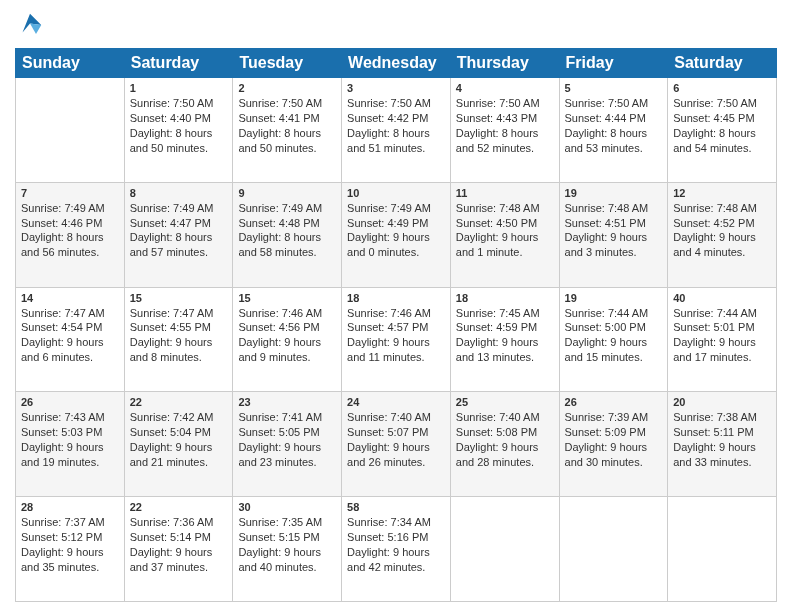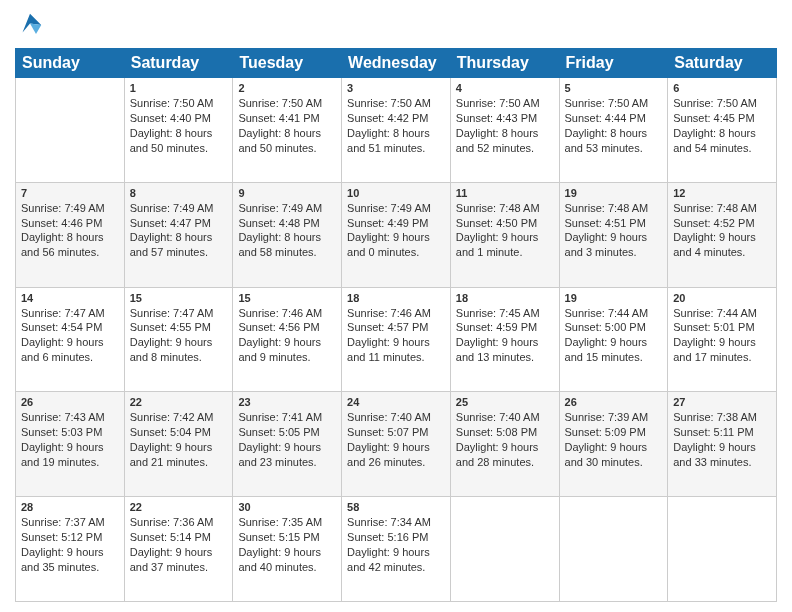--- a/index.html
+++ b/index.html
@@ -172,37 +172,37 @@
           <td><span class="day-num">15</span>
           <span class="cell-text">Sunrise: 7:47 AM<br>Sunset: 4:55 PM<br>Daylight: 9 hours and 8 minutes.</span></td>
           <td><span class="day-num">15</span>
           <span class="cell-text">Sunrise: 7:46 AM<br>Sunset: 4:56 PM<br>Daylight: 9 hours and 9 minutes.</span></td>
           <td><span class="day-num">18</span>
           <span class="cell-text">Sunrise: 7:46 AM<br>Sunset: 4:57 PM<br>Daylight: 9 hours and 11 minutes.</span></td>
           <td><span class="day-num">18</span>
           <span class="cell-text">Sunrise: 7:45 AM<br>Sunset: 4:59 PM<br>Daylight: 9 hours and 13 minutes.</span></td>
           <td><span class="day-num">19</span>
           <span class="cell-text">Sunrise: 7:44 AM<br>Sunset: 5:00 PM<br>Daylight: 9 hours and 15 minutes.</span></td>
-          <td><span class="day-num">20</span>
+          <td><span class="day-num">40</span>
           <span class="cell-text">Sunrise: 7:44 AM<br>Sunset: 5:01 PM<br>Daylight: 9 hours and 17 minutes.</span></td>
         </tr>
         <tr>
           <td><span class="day-num">26</span>
           <span class="cell-text">Sunrise: 7:43 AM<br>Sunset: 5:03 PM<br>Daylight: 9 hours and 19 minutes.</span></td>
           <td><span class="day-num">22</span>
           <span class="cell-text">Sunrise: 7:42 AM<br>Sunset: 5:04 PM<br>Daylight: 9 hours and 21 minutes.</span></td>
           <td><span class="day-num">23</span>
           <span class="cell-text">Sunrise: 7:41 AM<br>Sunset: 5:05 PM<br>Daylight: 9 hours and 23 minutes.</span></td>
           <td><span class="day-num">24</span>
           <span class="cell-text">Sunrise: 7:40 AM<br>Sunset: 5:07 PM<br>Daylight: 9 hours and 26 minutes.</span></td>
           <td><span class="day-num">25</span>
           <span class="cell-text">Sunrise: 7:40 AM<br>Sunset: 5:08 PM<br>Daylight: 9 hours and 28 minutes.</span></td>
           <td><span class="day-num">26</span>
           <span class="cell-text">Sunrise: 7:39 AM<br>Sunset: 5:09 PM<br>Daylight: 9 hours and 30 minutes.</span></td>
-          <td><span class="day-num">27</span>
+          <td><span class="day-num">20</span>
           <span class="cell-text">Sunrise: 7:38 AM<br>Sunset: 5:11 PM<br>Daylight: 9 hours and 33 minutes.</span></td>
         </tr>
         <tr>
           <td><span class="day-num">28</span>
           <span class="cell-text">Sunrise: 7:37 AM<br>Sunset: 5:12 PM<br>Daylight: 9 hours and 35 minutes.</span></td>
           <td><span class="day-num">22</span>
           <span class="cell-text">Sunrise: 7:36 AM<br>Sunset: 5:14 PM<br>Daylight: 9 hours and 37 minutes.</span></td>
           <td><span class="day-num">30</span>
           <span class="cell-text">Sunrise: 7:35 AM<br>Sunset: 5:15 PM<br>Daylight: 9 hours and 40 minutes.</span></td>
           <td><span class="day-num">58</span>

